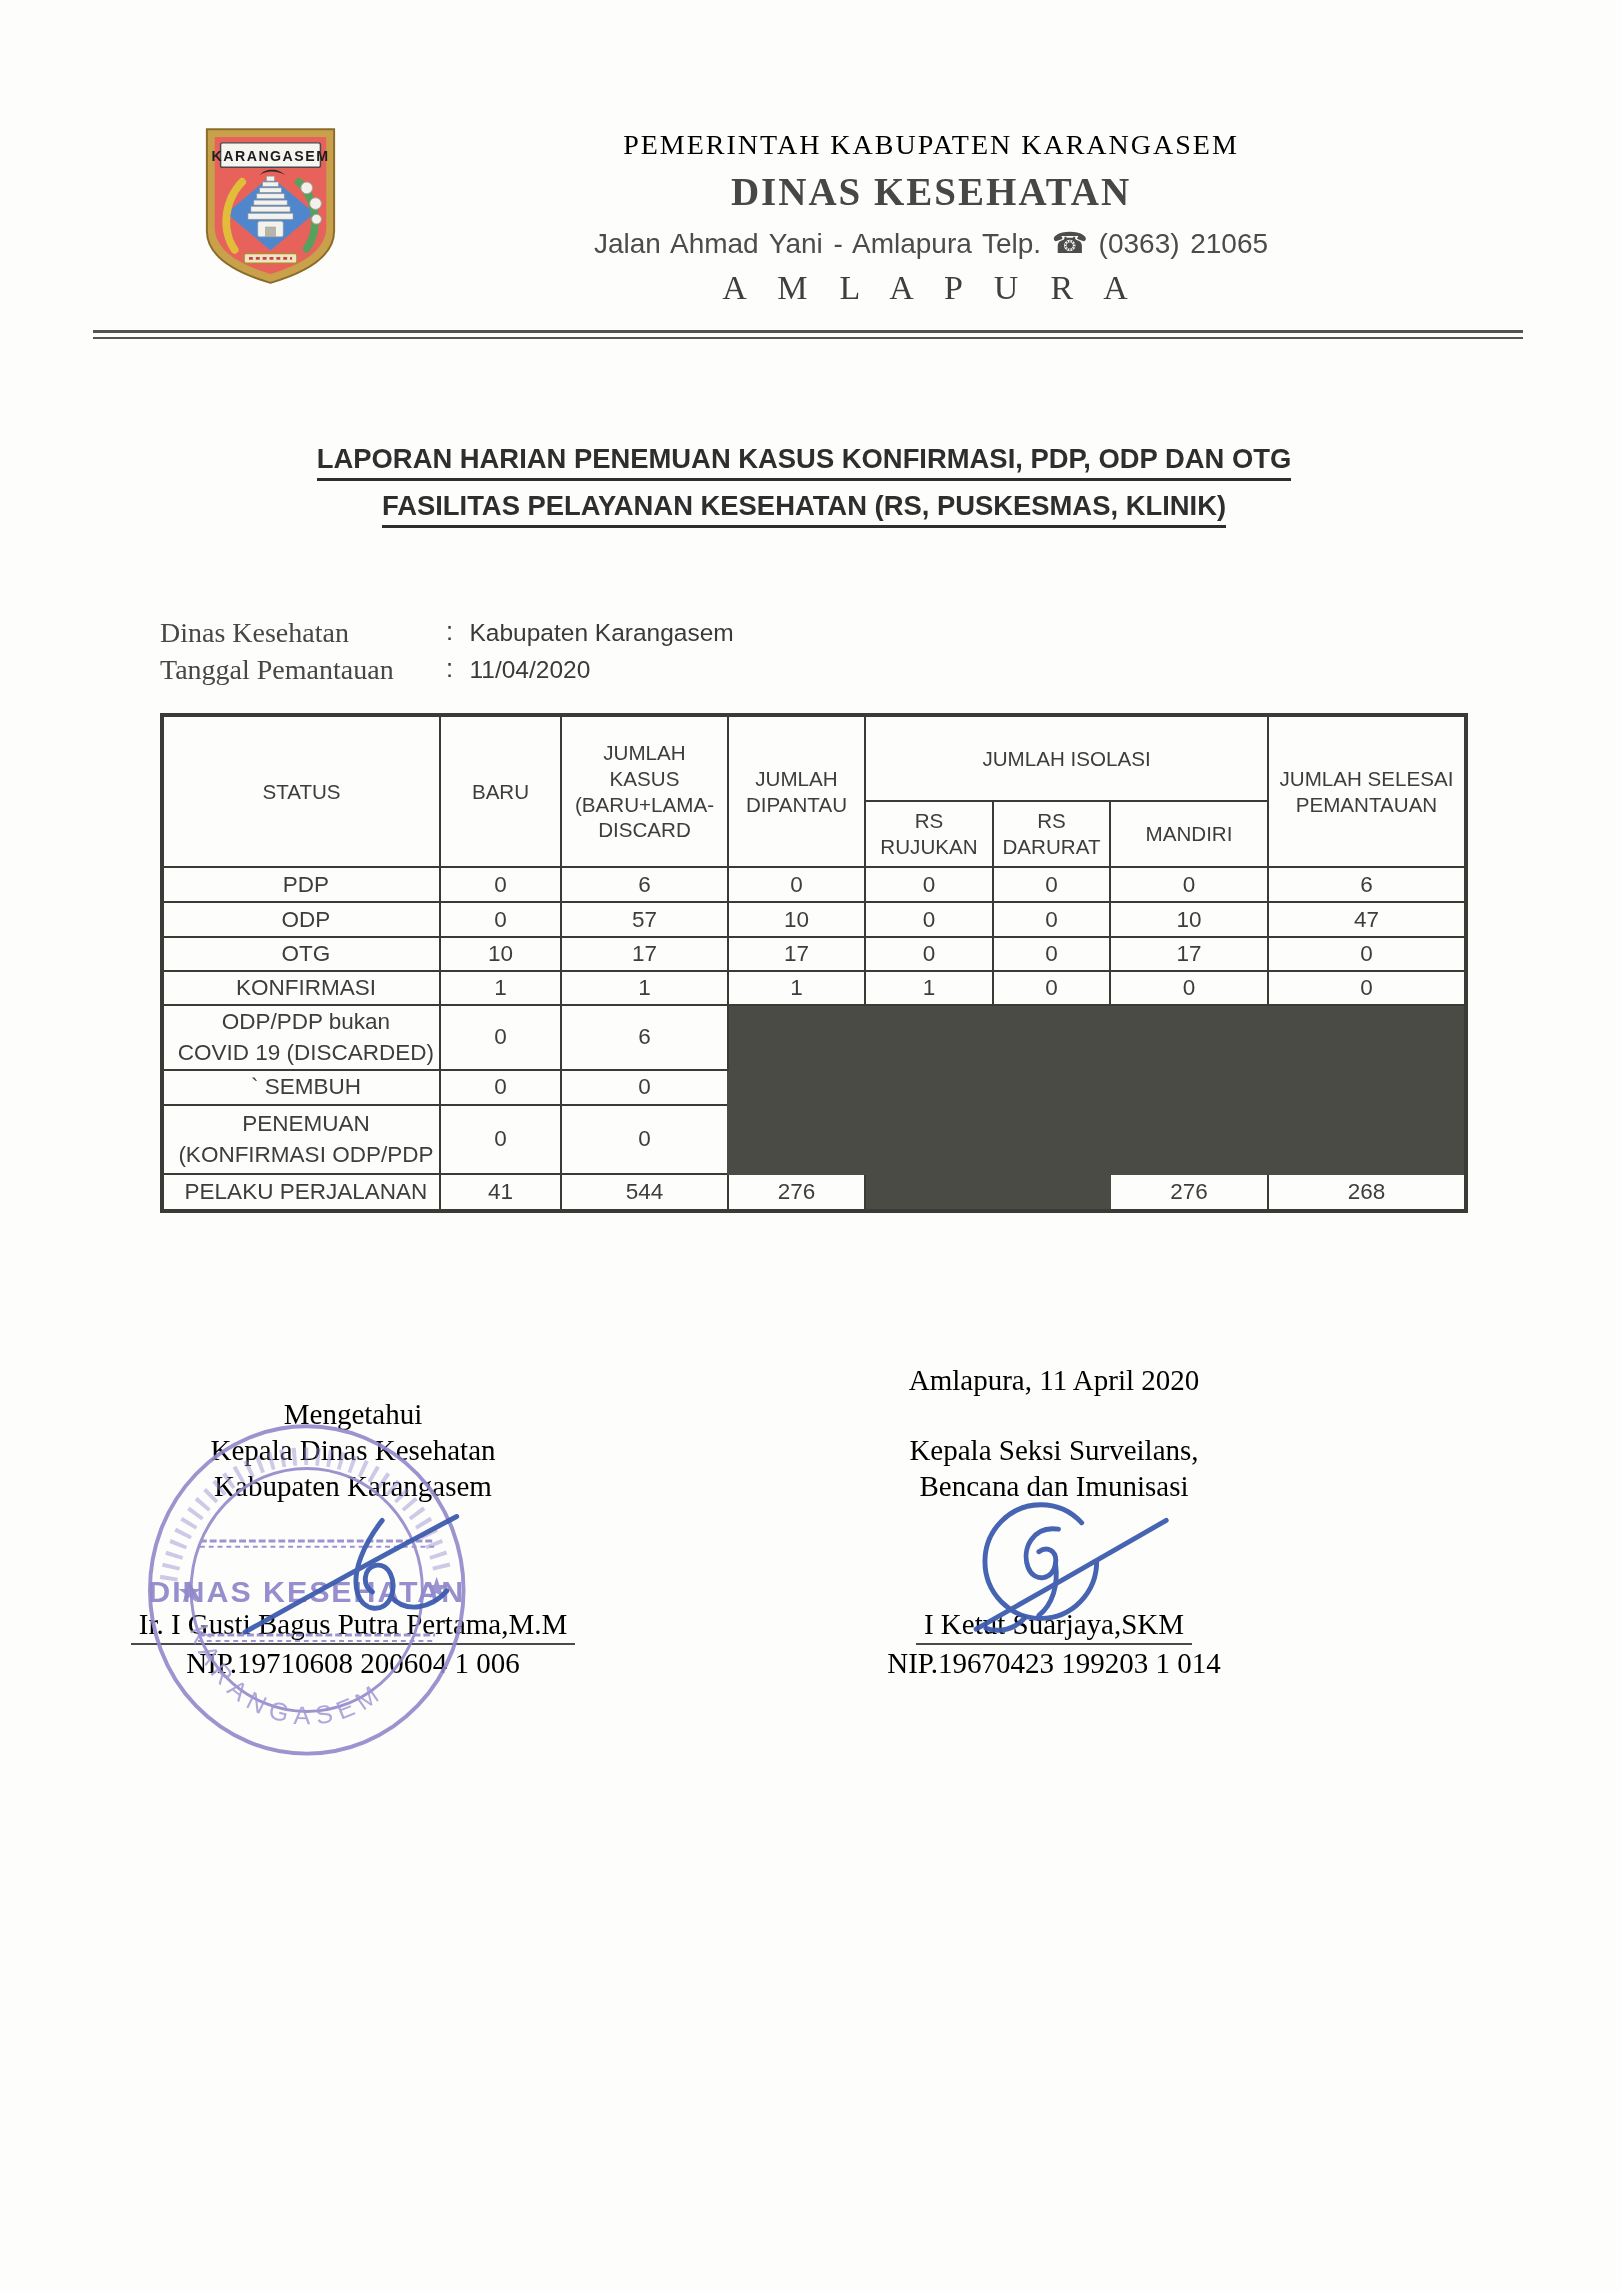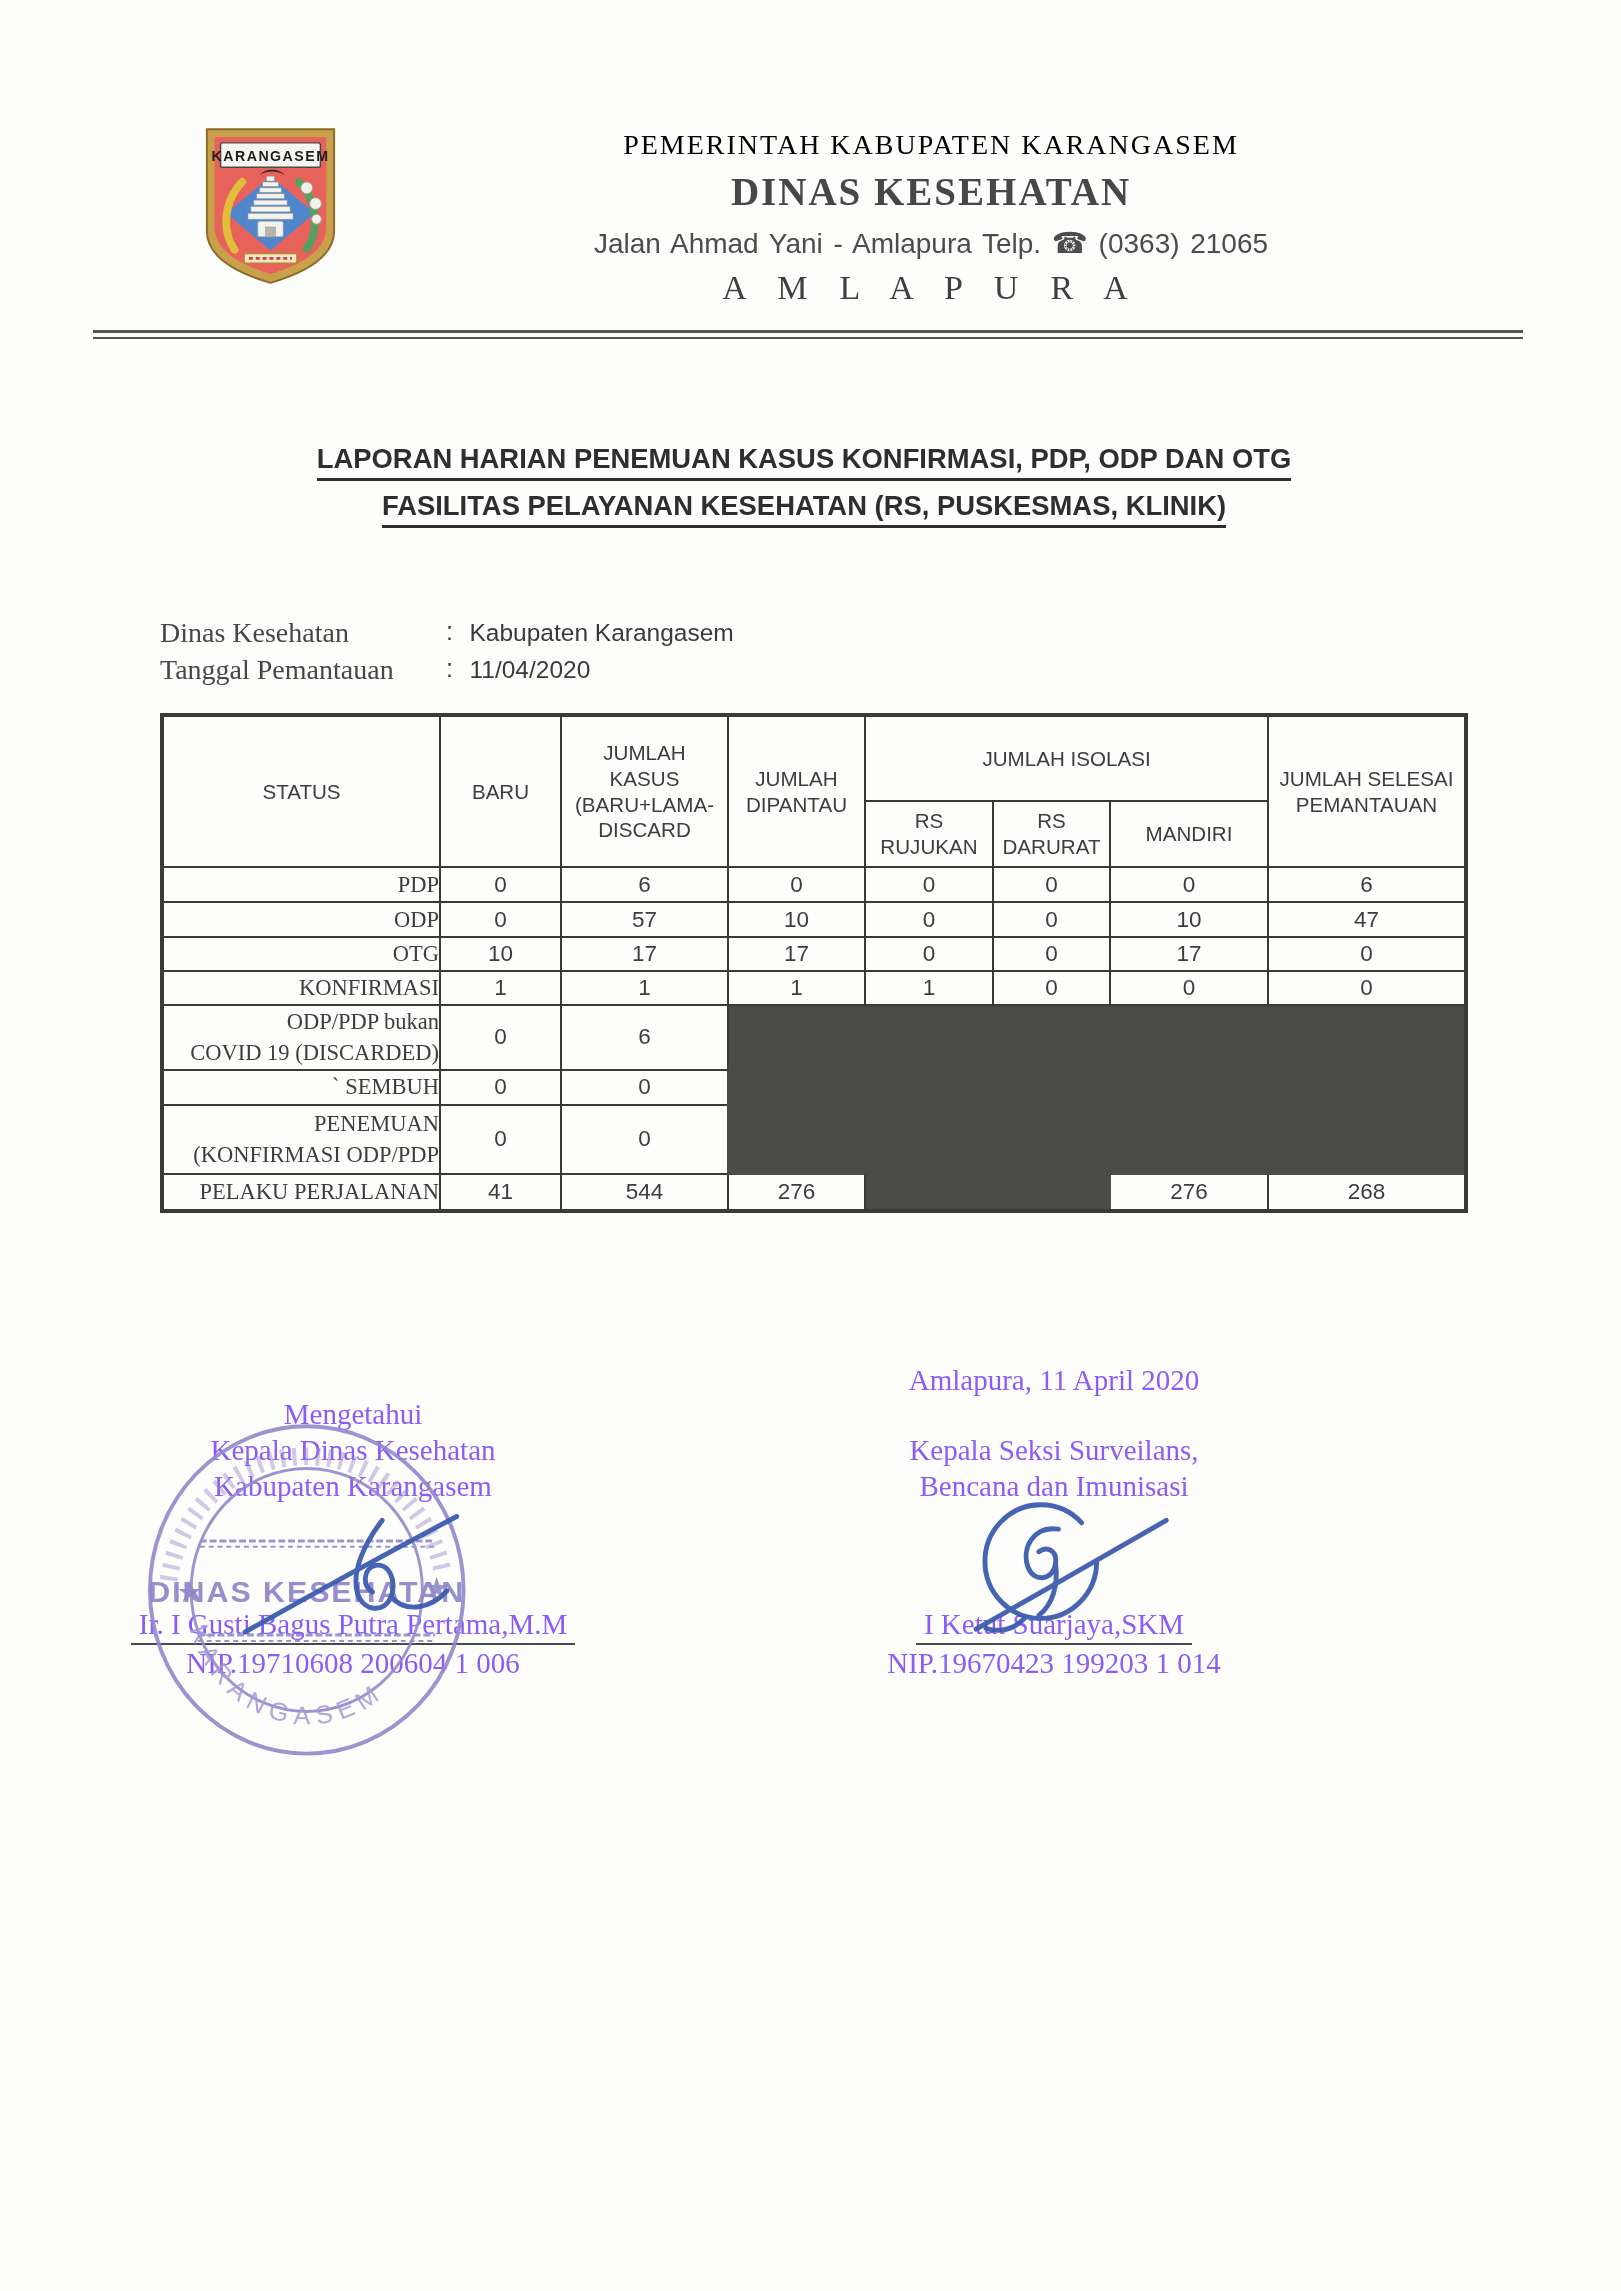--- a/index.html
+++ b/index.html
@@ -29,26 +29,26 @@
   .meta-label { width:286px; font-family:"Liberation Serif", serif; font-size:28px; color:#474747; }
   .meta-sep { width:23.5px; font-size:25.5px; color:#3b3b3b; }
   .meta-value { font-size:24.5px; color:#3a3a3a; padding-top:2px; }
   
   .covid-table { position:absolute; left:160px; top:713px; width:1304px;
                  border-collapse:collapse; table-layout:fixed;
                  border:4.9px solid #3b3a37; }
   .covid-table th, .covid-table td { border:2.9px solid #3b3a37; padding:0; }
   .covid-table th { font-weight:normal; font-size:20.6px; line-height:1.25; text-align:center;
                     white-space:pre-line; color:#3d3d3d; padding:2px; }
-  .covid-table td.lbl { font-size:22.5px; text-align:right; padding-left:8.8px; white-space:pre-line; line-height:1.4;font-family:Liberation Serif, serif; }
+  .covid-table td.lbl { font-size:22.5px; text-align:center; padding-left:8.8px; white-space:pre-line; line-height:1.4; }
   .covid-table td.num { font-size:22.5px; text-align:center; }
   .covid-table td.redacted { background:#4b4b46; border-color:#4b4b46; }
   
   .sig { position:absolute; text-align:center; font-family:"Liberation Serif", serif;
-         font-size:29px; color:#8b5cf6; line-height:36px; }
+         font-size:29px; color:#000000; line-height:36px; }
   .sig-left  { left:98px;  top:1396px; width:510px; }
   .sig-right { left:853px;  top:1362px; width:402px; }
   .sig .gap-role { margin-top:34px; }
   .sig .name-line { margin-top:102px; }
   .sig .uline { display:inline-block; border-bottom:2.9px solid #4a4a4a; padding:0 7.8px 1px 7.8px; }
   .overlay-svg { position:absolute; left:0; top:0; z-index:5; pointer-events:none; }
 </style>
 </head>
 <body>
 

